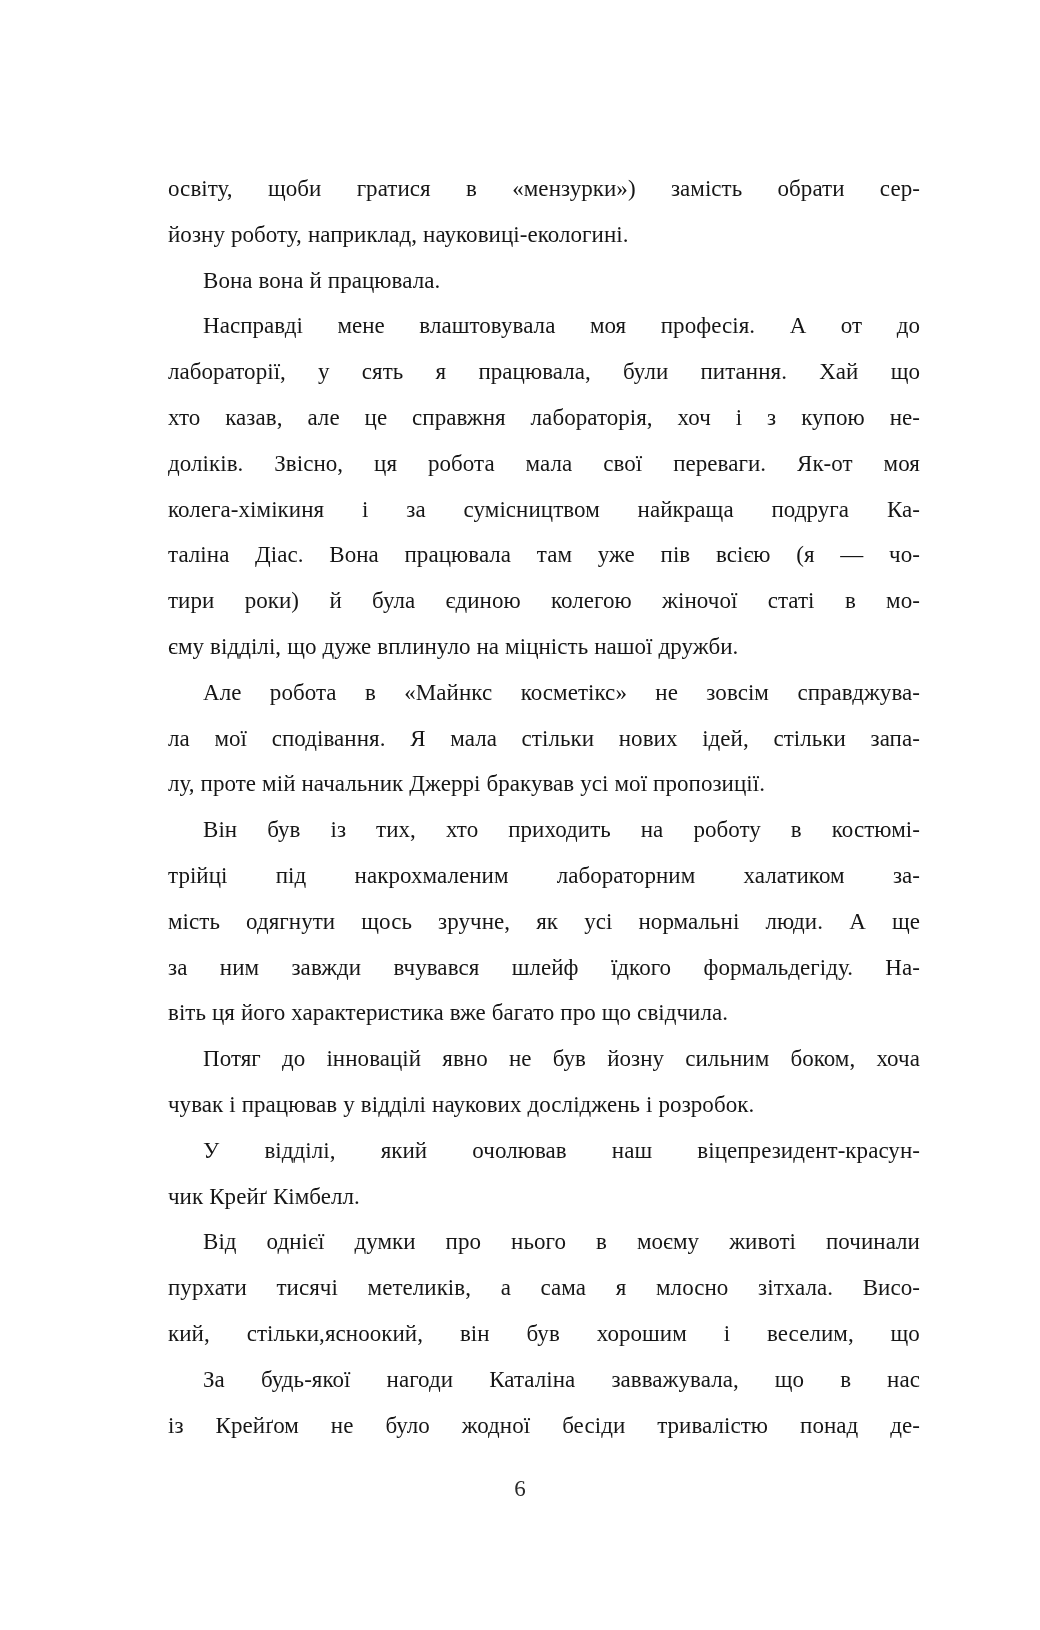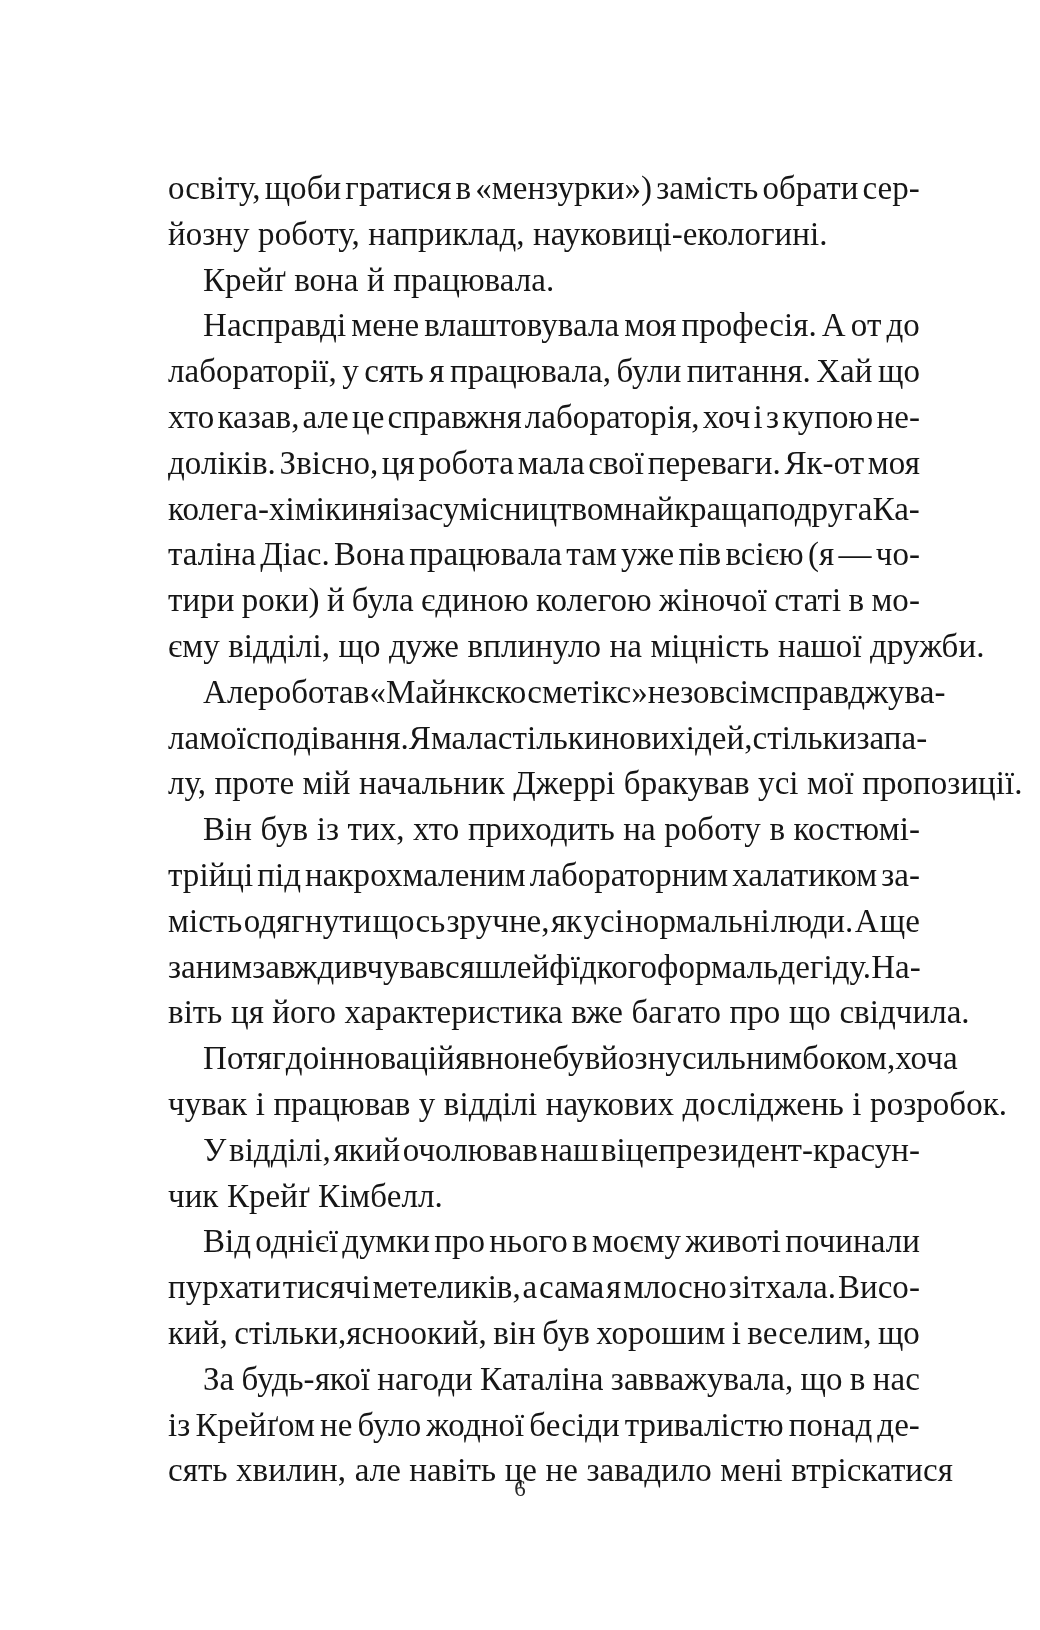--- a/index.html
+++ b/index.html
@@ -27,21 +27,21 @@
   
   .text-block {
     position: absolute;
     left: 168px;
     top: 166px;
     width: 752px;
   }
 
   .para {
     margin: 0;
-    font-size: 33px;
+    font-size: 23px;
     line-height: 45.8px;
     letter-spacing: 0.05px;
     word-spacing: 0.2px;
     color: #161616;
   }
 
   
   .line {
     display: block;
     white-space: nowrap;
@@ -92,21 +92,21 @@
           <span class="w">гратися</span>
           <span class="w">в</span>
           <span class="w">«мензурки»)</span>
           <span class="w">замість</span>
           <span class="w">обрати</span>
           <span class="w">сер-</span>
         </span>
         <span class="line">йозну роботу, наприклад, науковиці-екологині.</span>
       </p>
       <p class="para">
-        <span class="line indent">Крейґ вона й працювала.</span>
+        <span class="line indent">Вона вона й працювала.</span>
       </p>
       <p class="para">
         <span class="line just indent">
           <span class="w">Насправді</span>
           <span class="w">мене</span>
           <span class="w">влаштовувала</span>
           <span class="w">моя</span>
           <span class="w">професія.</span>
           <span class="w">А</span>
           <span class="w">от</span>
@@ -328,19 +328,18 @@
           <span class="w">із</span>
           <span class="w">Крейґом</span>
           <span class="w">не</span>
           <span class="w">було</span>
           <span class="w">жодної</span>
           <span class="w">бесіди</span>
           <span class="w">тривалістю</span>
           <span class="w">понад</span>
           <span class="w">де-</span>
         </span>
-        <span class="line">сять хвилин, але навіть це не завадило мені втріскатися</span>
       </p>
     </div>
 
   <div class="folio">6</div>
 
 </div>
 
 </body></html>

